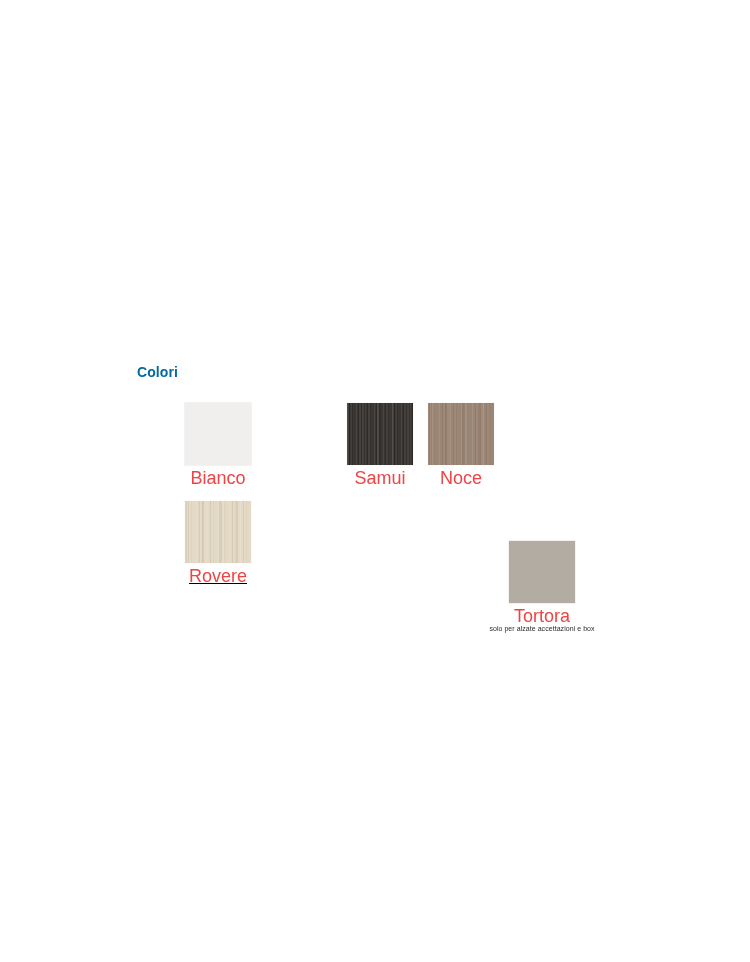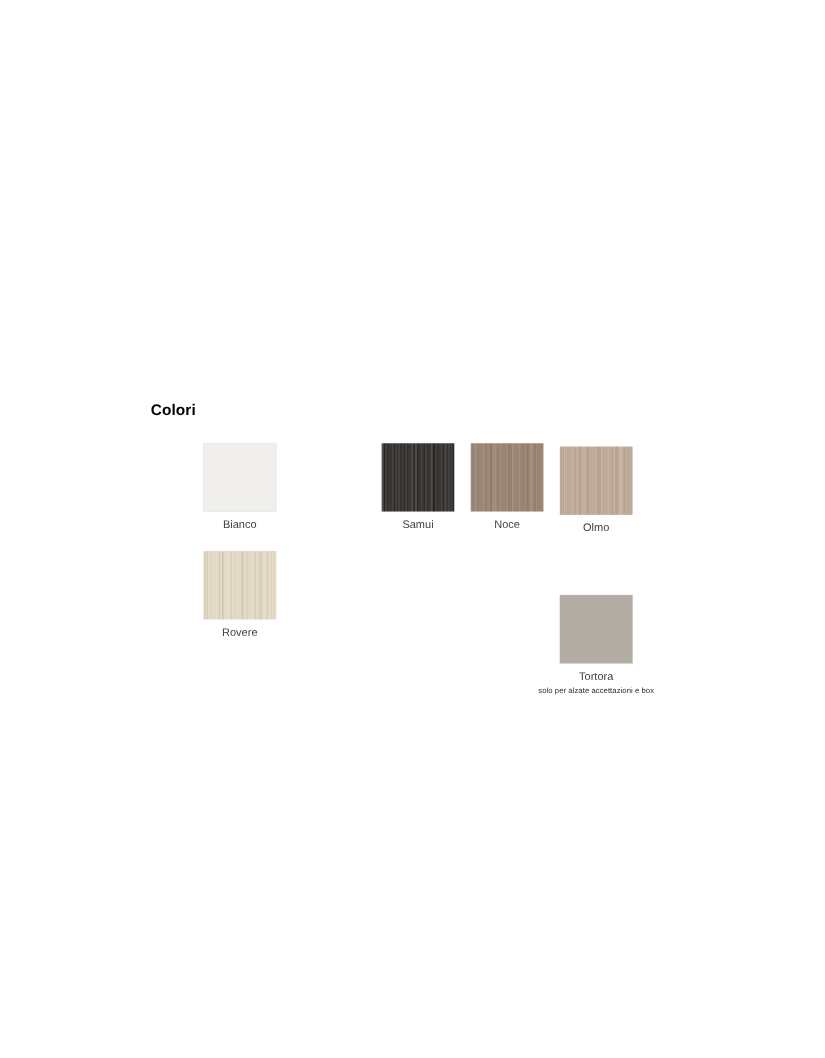--- a/index.html
+++ b/index.html
@@ -22,21 +22,21 @@
     inset: 0;
   }
 
   
   .section-title {
     position: absolute;
     left: 137px;
     top: 364px;
     font-size: 14px;
     font-weight: bold;
-    color: #000000;
+    color: #0369a1;
     letter-spacing: 0.1px;
     white-space: nowrap;
   }
 
   
   .swatch-grid {
     position: absolute;
     left: 0;
     top: 0;
     width: 750px;
@@ -110,22 +110,22 @@
         rgba(0,0,0,0.00) 4px,
         rgba(0,0,0,0.00) 15px);
   }
 
   .swatch-chip.flat {
     box-shadow: 0 0 0 0.5px rgba(0,0,0,0.10);
   }
 
   .swatch-label {
     margin-top: 5px;
-    font-size: 10px;
-    color: #404040;
+    font-size: 18px;
+    color: #ef4444;
     line-height: 16px;
     white-space: nowrap;
   }
 
   .swatch-note {
     margin-top: 0px;
     font-size: 7px;
     color: #2b2b2b;
     line-height: 9px;
     white-space: nowrap;
@@ -145,25 +145,21 @@
         <div class="swatch-label">Bianco</div>
       </div>
       <div class="swatch-cell" style="left: 325px; top: 403px;">
         <div class="swatch-chip grain grain-strong" style="background-color: rgb(58, 54, 51);"></div>
         <div class="swatch-label">Samui</div>
       </div>
       <div class="swatch-cell" style="left: 406px; top: 403px; text-align: center;">
         <div class="swatch-chip grain" style="background-color: rgb(155, 133, 116);"></div>
         <div class="swatch-label">Noce</div>
       </div>
-      <div class="swatch-cell" style="left: 487px; top: 406px;">
-        <div class="swatch-chip grain" style="background-color: rgb(192, 171, 153);"></div>
-        <div class="swatch-label" style="margin-top: 5px;">Olmo</div>
-      </div>
-      <div class="swatch-cell" style="left: 163px; top: 501px;">
+      <div class="swatch-cell" style="left: 163px; top: 501px; text-decoration: underline;">
         <div class="swatch-chip grain" style="background-color: rgb(227, 217, 196);"></div>
         <div class="swatch-label">Rovere</div>
       </div>
       <div class="swatch-cell" style="left: 487px; top: 501px; margin-top: 40px;">
         <div class="swatch-chip flat" style="background-color: rgb(179, 172, 163);"></div>
         <div class="swatch-label">Tortora</div>
         <div class="swatch-note">solo per alzate accettazioni e box</div>
       </div>
     </div>
 

